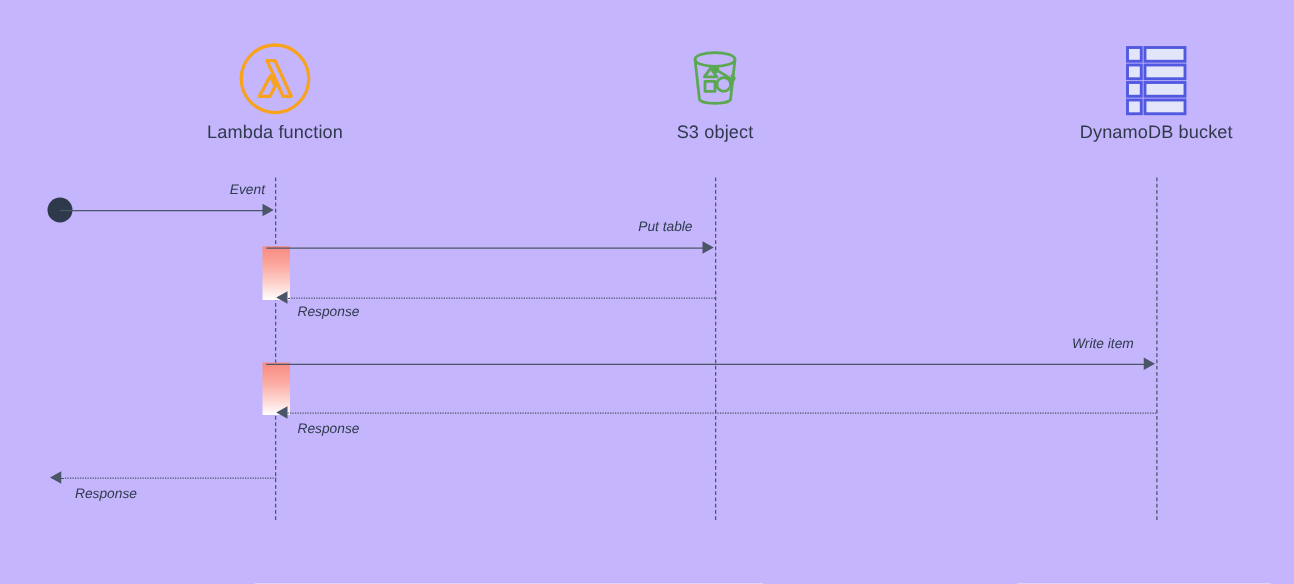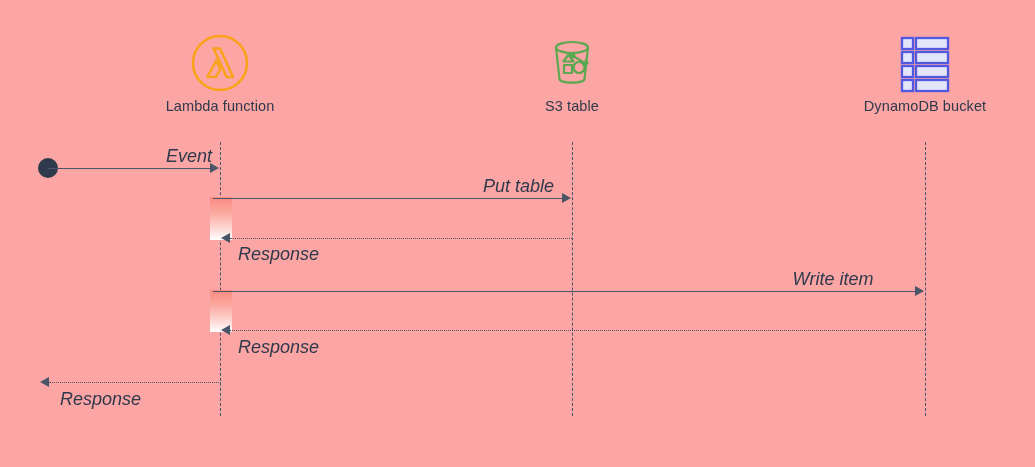--- a/index.html
+++ b/index.html
@@ -7,21 +7,21 @@
     padding: 0;
     background: #ffffff;
   }
   body {
     font-family: "Liberation Sans", sans-serif;
   }
   #canvas {
     position: relative;
     width: 1035px;
     height: 467px;
-    background: #fca5a5;
+    background: #c4b5fd;
     overflow: hidden;
   }
 
   
   .participant {
     position: absolute;
     width: 200px;
     text-align: center;
   }
   .participant .icon-wrap {
@@ -79,21 +79,21 @@
     border-bottom: 5px solid transparent;
   }
   .arrow-head.right {
     border-left: 9px solid #4a5568;
   }
   .arrow-head.left {
     border-right: 9px solid #4a5568;
   }
   .msg-label {
     position: absolute;
-    font-size: 18px;
+    font-size: 11px;
     font-style: italic;
     color: #2e3a4b;
     white-space: nowrap;
   }
   .msg-label.right-align {
     text-align: right;
   }
 </style>
 </head>
 <body>
@@ -119,21 +119,21 @@
           <path d="M15 15.5 L18.5 47 C18.5 49.2 24 50.6 31 50.6 C38 50.6 43.5 49.2 43.5 47 L47 15.5"></path>
           <path d="M22.5 29.5 L27.5 22.5 L32.5 29.5 Z"></path>
           <rect x="23" y="33" width="8" height="8"></rect>
           <circle cx="38" cy="35.5" r="5.5"></circle>
           <path d="M31.5 23.5 L44.5 31.5"></path>
           <circle cx="31.5" cy="23.5" r="1.8" fill="#5aa84f"></circle>
           <path d="M44.5 28.5 L46.5 30.6 L44.5 34"></path>
         </g>
       </svg>
     </div>
-    <div class="p-label">S3 table</div>
+    <div class="p-label">S3 object</div>
   </div>
 
   <div class="participant" style="left:825px; top:28px;">
     <div class="icon-wrap">
       <svg width="62" height="62" viewBox="0 0 62 62" aria-hidden="true">
         <g stroke="#5159e0" stroke-width="2.3" fill="#e3e5fb">
           <rect x="8" y="6" width="11" height="11"></rect>
           <rect x="22" y="6" width="32" height="11"></rect>
           <rect x="8" y="20" width="11" height="11"></rect>
           <rect x="22" y="20" width="32" height="11"></rect>
@@ -164,21 +164,21 @@
   <div class="msg-label right-align" style="left:362px; top:176px; width:192px;">Put table</div>
 
   <div class="msg-line dotted" style="left:230px; top:238px; width:342px;"></div>
   <div class="arrow-head left" style="left:221px; top:233px;"></div>
   <div class="msg-label" style="left:238px; top:244px;">Response</div>
 
   <div class="activation" style="left:210px; top:290px; height:42px;"></div>
 
   <div class="msg-line solid" style="left:213px; top:291px; width:703px;"></div>
   <div class="arrow-head right" style="left:915px; top:286px;"></div>
-  <div class="msg-label right-align" style="left:737px; top:269px; width:192px;text-align:center;">Write item</div>
+  <div class="msg-label right-align" style="left:715px; top:269px; width:192px;">Write item</div>
 
   <div class="msg-line dotted" style="left:230px; top:330px; width:695px;"></div>
   <div class="arrow-head left" style="left:221px; top:325px;"></div>
   <div class="msg-label" style="left:238px; top:337px;">Response</div>
 
   <div class="msg-line dotted" style="left:49px; top:382px; width:172px;"></div>
   <div class="arrow-head left" style="left:40px; top:377px;"></div>
   <div class="msg-label" style="left:60px; top:389px;">Response</div>
 
 </div>

